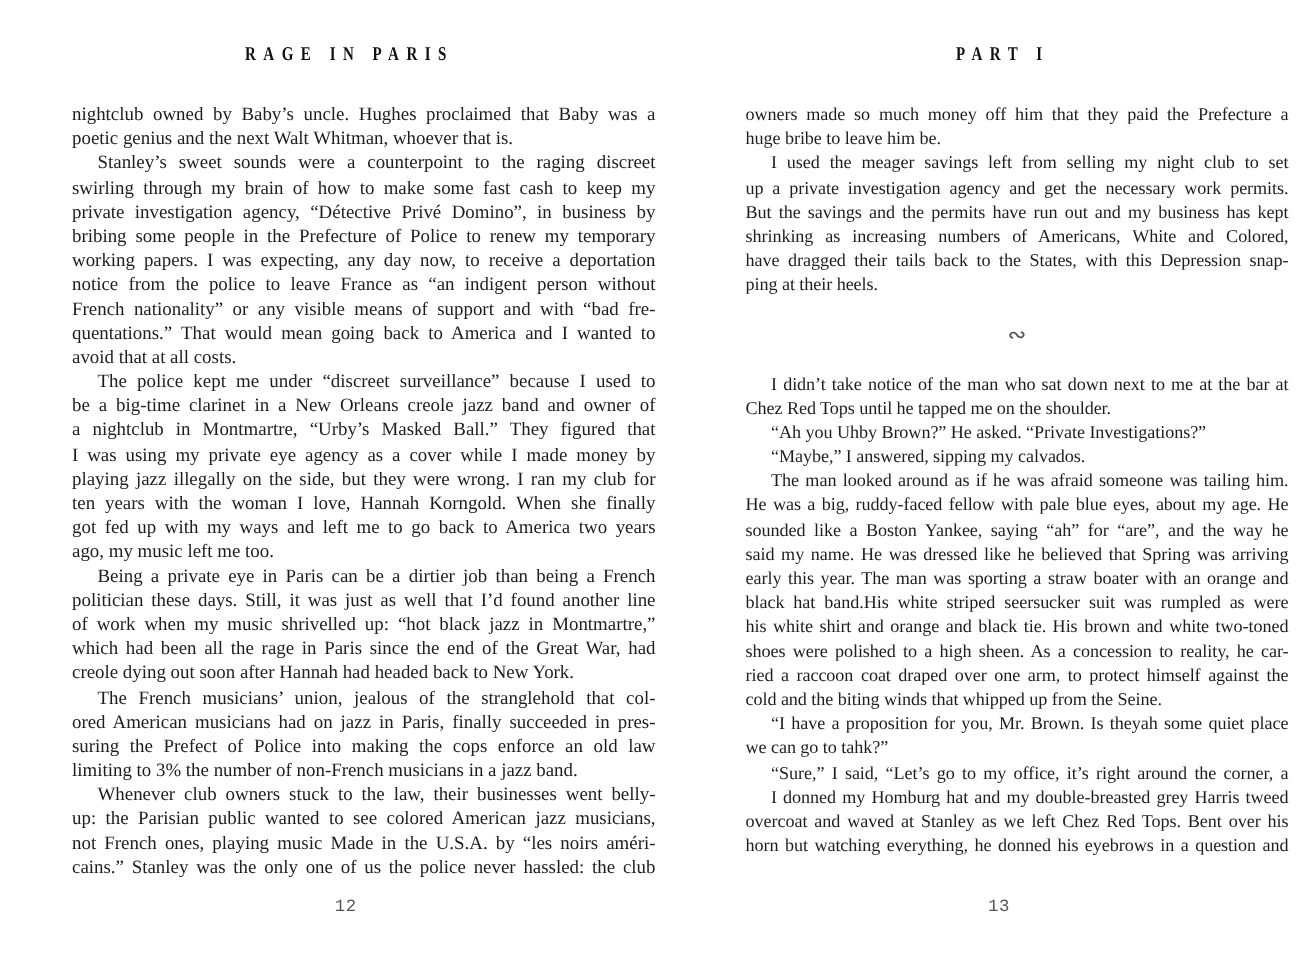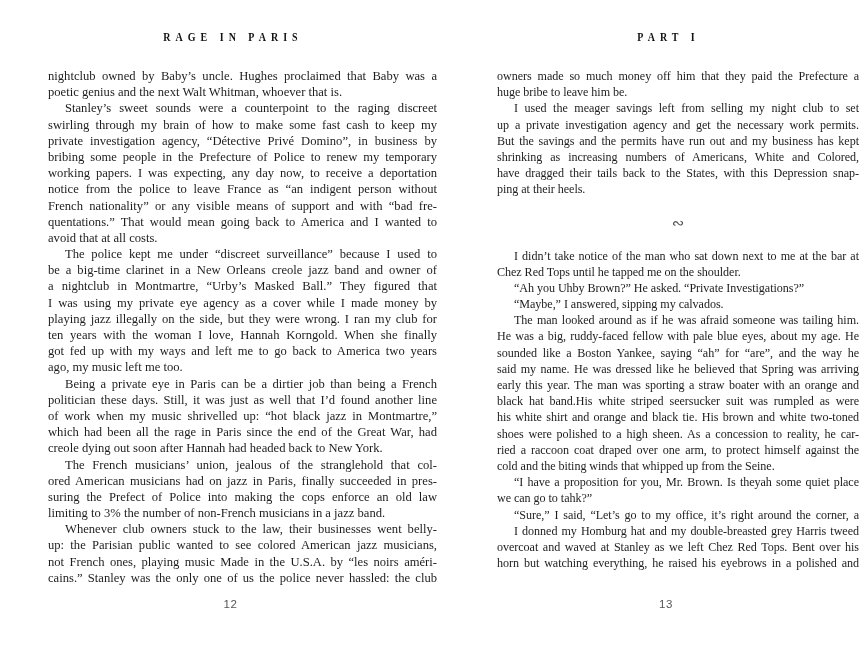--- a/index.html
+++ b/index.html
@@ -69,21 +69,21 @@
     font-size: 15px;
     color: #555555;
   }
 
   .page-number {
     position: absolute;
     top: 598px;
     left: 0;
     width: 100%;
     text-align: center;
-    font-family: Liberation Sans, sans-serif;
+    font-family: Liberation Mono, monospace;
     font-size: 11.5px;
     color: #555555;
     letter-spacing: 0.5px;
   }
 </style>
 </head>
 <body>
 
 <div>
 
@@ -150,18 +150,18 @@
         <div class="line">black hat band.His white striped seersucker suit was rumpled as were</div>
         <div class="line">his white shirt and orange and black tie. His brown and white two-toned</div>
         <div class="line">shoes were polished to a high sheen. As a concession to reality, he car-</div>
         <div class="line">ried a raccoon coat draped over one arm, to protect himself against the</div>
         <div class="line para-end">cold and the biting winds that whipped up from the Seine.</div>
         <div class="line indent">“I have a proposition for you, Mr. Brown. Is theyah some quiet place</div>
         <div class="line para-end">we can go to tahk?”</div>
         <div class="line indent">“Sure,” I said, “Let’s go to my office, it’s right around the corner, a</div>
         <div class="line indent">I donned my Homburg hat and my double-breasted grey Harris tweed</div>
         <div class="line">overcoat and waved at Stanley as we left Chez Red Tops. Bent over his</div>
-        <div class="line">horn but watching everything, he raised his eyebrows in a polished and</div>
+        <div class="line">horn but watching everything, he donned his eyebrows in a question and</div>
       </div>
     <div class="page-number">13</div>
   </div>
 
 </div>
 
 </body></html>

